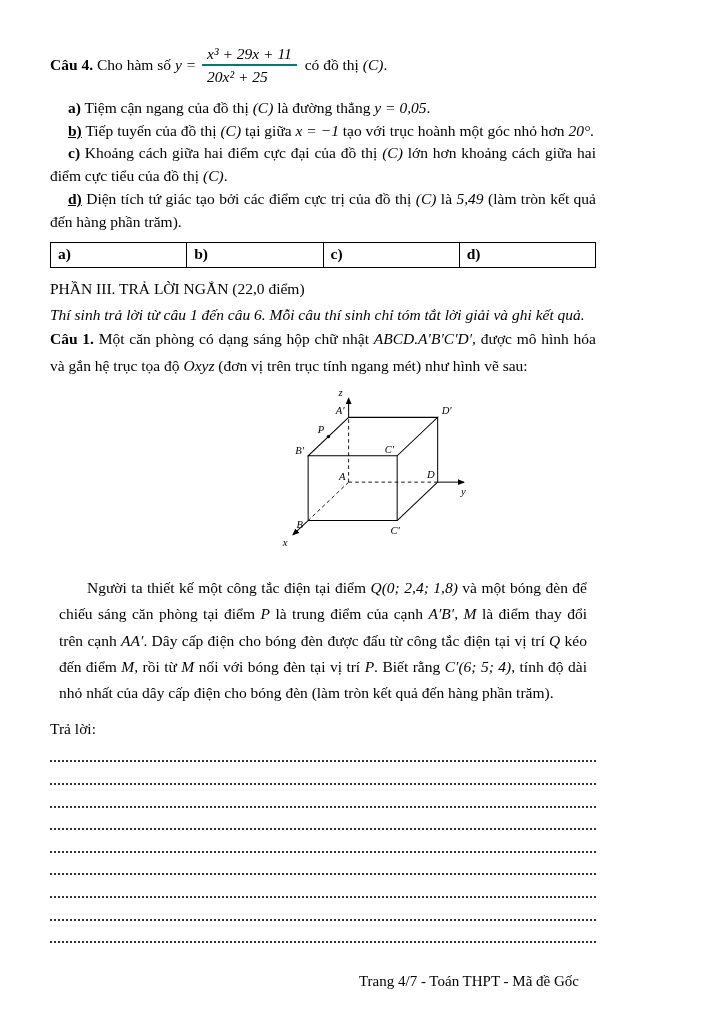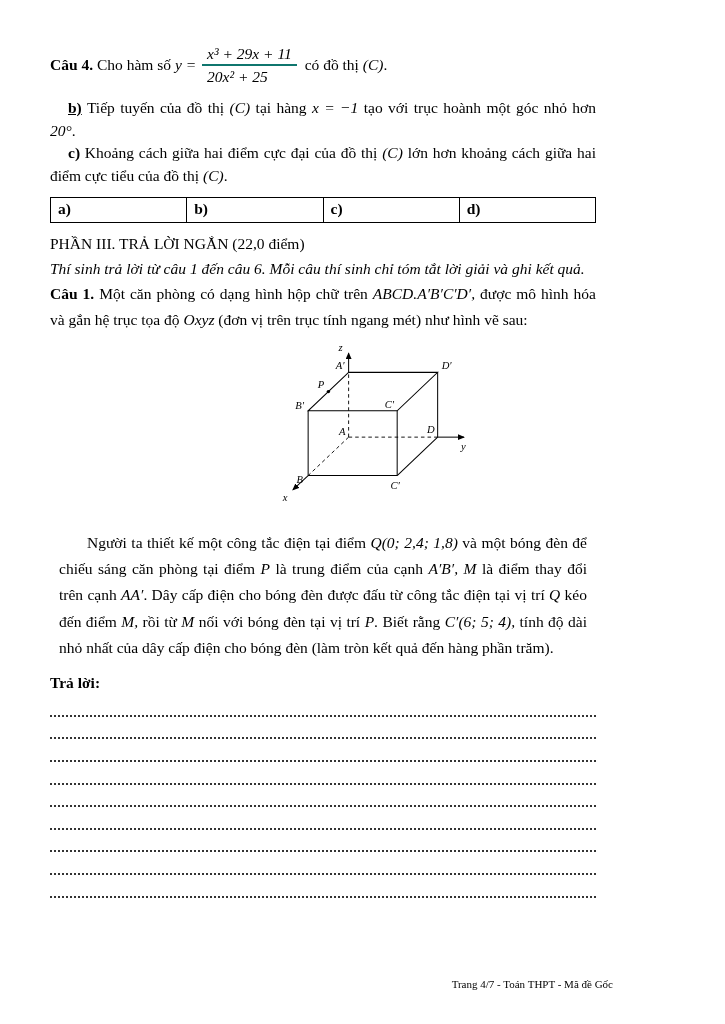--- a/index.html
+++ b/index.html
@@ -27,51 +27,53 @@
 
   .c1-intro { text-align:justify; line-height:1.7; margin:0; }
 
   .figure-wrap { margin:6px 0 14px 226px; width:212px; }
   .fig-label { font-family:"Liberation Serif", serif; font-style:italic; font-size:10.5px; fill:#000; }
   .fig-edge { stroke:#000; stroke-width:1; fill:none; }
   .fig-hidden { stroke:#000; stroke-width:0.9; fill:none; stroke-dasharray:3.5,3; }
 
   .c1-body { text-indent:28px; text-align:justify; line-height:1.7; margin:9px; }
 
-  .answer-label { font-weight:bold; margin:13px 0 2px 0; }
+  .answer-label { font-weight:normal; margin:13px 0 2px 0; }
   .answer-lines { margin-top:2px; }
   .dotline { height:22.6px; border-bottom:2px dotted #333; }
 
-  .footer { position:absolute; right:36px; bottom:34px; font-size:11px; }
+  .footer { position:absolute; right:70px; bottom:34px; font-size:15px; }
 </style>
 </head>
 <body>
 
 <div class="page">
 
   <p class="q4-head"><span><span class="seg b">Câu 4.</span><span class="seg "> Cho hàm số </span><span class="seg m">y =</span></span><span class="frac"><span class="num">x³ + 29x + 11</span><span class="den">20x² + 25</span></span><span><span class="seg "> có đồ thị </span><span class="seg m">(C)</span><span class="seg ">.</span></span></p>
 
-  <p class="item"><span class="seg bu">b)</span><span class="seg "> Tiếp tuyến của đồ thị </span><span class="seg m">(C)</span><span class="seg "> tại hàng </span><span class="seg m">x = −1</span><span class="seg "> tạo với trục hoành một góc nhỏ hơn </span><span class="seg m">20°</span><span class="seg ">.</span></p>
+  <p class="item"><span class="seg b">a)</span><span class="seg "> Tiệm cận ngang của đồ thị </span><span class="seg m">(C)</span><span class="seg "> là đường thẳng </span><span class="seg m">y = 0,05</span><span class="seg ">.</span></p>
+  <p class="item"><span class="seg bu">b)</span><span class="seg "> Tiếp tuyến của đồ thị </span><span class="seg m">(C)</span><span class="seg "> tại giữa </span><span class="seg m">x = −1</span><span class="seg "> tạo với trục hoành một góc nhỏ hơn </span><span class="seg m">20°</span><span class="seg ">.</span></p>
   <p class="item"><span class="seg b">c)</span><span class="seg "> Khoảng cách giữa hai điểm cực đại của đồ thị </span><span class="seg m">(C)</span><span class="seg "> lớn hơn khoảng cách giữa hai điểm cực tiểu của đồ thị </span><span class="seg m">(C)</span><span class="seg ">.</span></p>
+  <p class="item"><span class="seg bu">d)</span><span class="seg "> Diện tích tứ giác tạo bởi các điểm cực trị của đồ thị </span><span class="seg m">(C)</span><span class="seg "> là </span><span class="seg m">5,49</span><span class="seg "> (làm tròn kết quả đến hàng phần trăm).</span></p>
 
   <table class="ans">
     <tbody>
       <tr>
         <td>a)</td>
         <td>b)</td>
         <td>c)</td>
         <td>d)</td>
       </tr>
     </tbody>
   </table>
 
   <p class="part-heading">PHẦN III. TRẢ LỜI NGẮN (22,0 điểm)</p>
   <p class="note">Thí sinh trả lời từ câu 1 đến câu 6. Mỗi câu thí sinh chỉ tóm tắt lời giải và ghi kết quả.</p>
 
-  <p class="c1-intro"><span class="seg b">Câu 1.</span><span class="seg "> Một căn phòng có dạng hình hộp chữ trên </span><span class="seg m">ABCD.A′B′C′D′,</span><span class="seg "> được mô hình hóa và gắn hệ trục tọa độ </span><span class="seg m">Oxyz</span><span class="seg "> (đơn vị trên trục tính ngang mét) như hình vẽ sau:</span></p>
+  <p class="c1-intro"><span class="seg b">Câu 1.</span><span class="seg "> Một căn phòng có dạng sáng hộp chữ nhật </span><span class="seg m">ABCD.A′B′C′D′,</span><span class="seg "> được mô hình hóa và gắn hệ trục tọa độ </span><span class="seg m">Oxyz</span><span class="seg "> (đơn vị trên trục tính ngang mét) như hình vẽ sau:</span></p>
 
   <div class="figure-wrap">
     <svg width="212" height="172" viewBox="0 0 200 170">
       <defs>
         <marker id="arr" markerWidth="9" markerHeight="8" refX="6" refY="3" orient="auto">
           <path d="M0,0 L7,3 L0,6 Z" fill="#000"></path>
         </marker>
       </defs>
 
       <line class="fig-hidden" x1="67" y1="96" x2="27" y2="134"></line>

